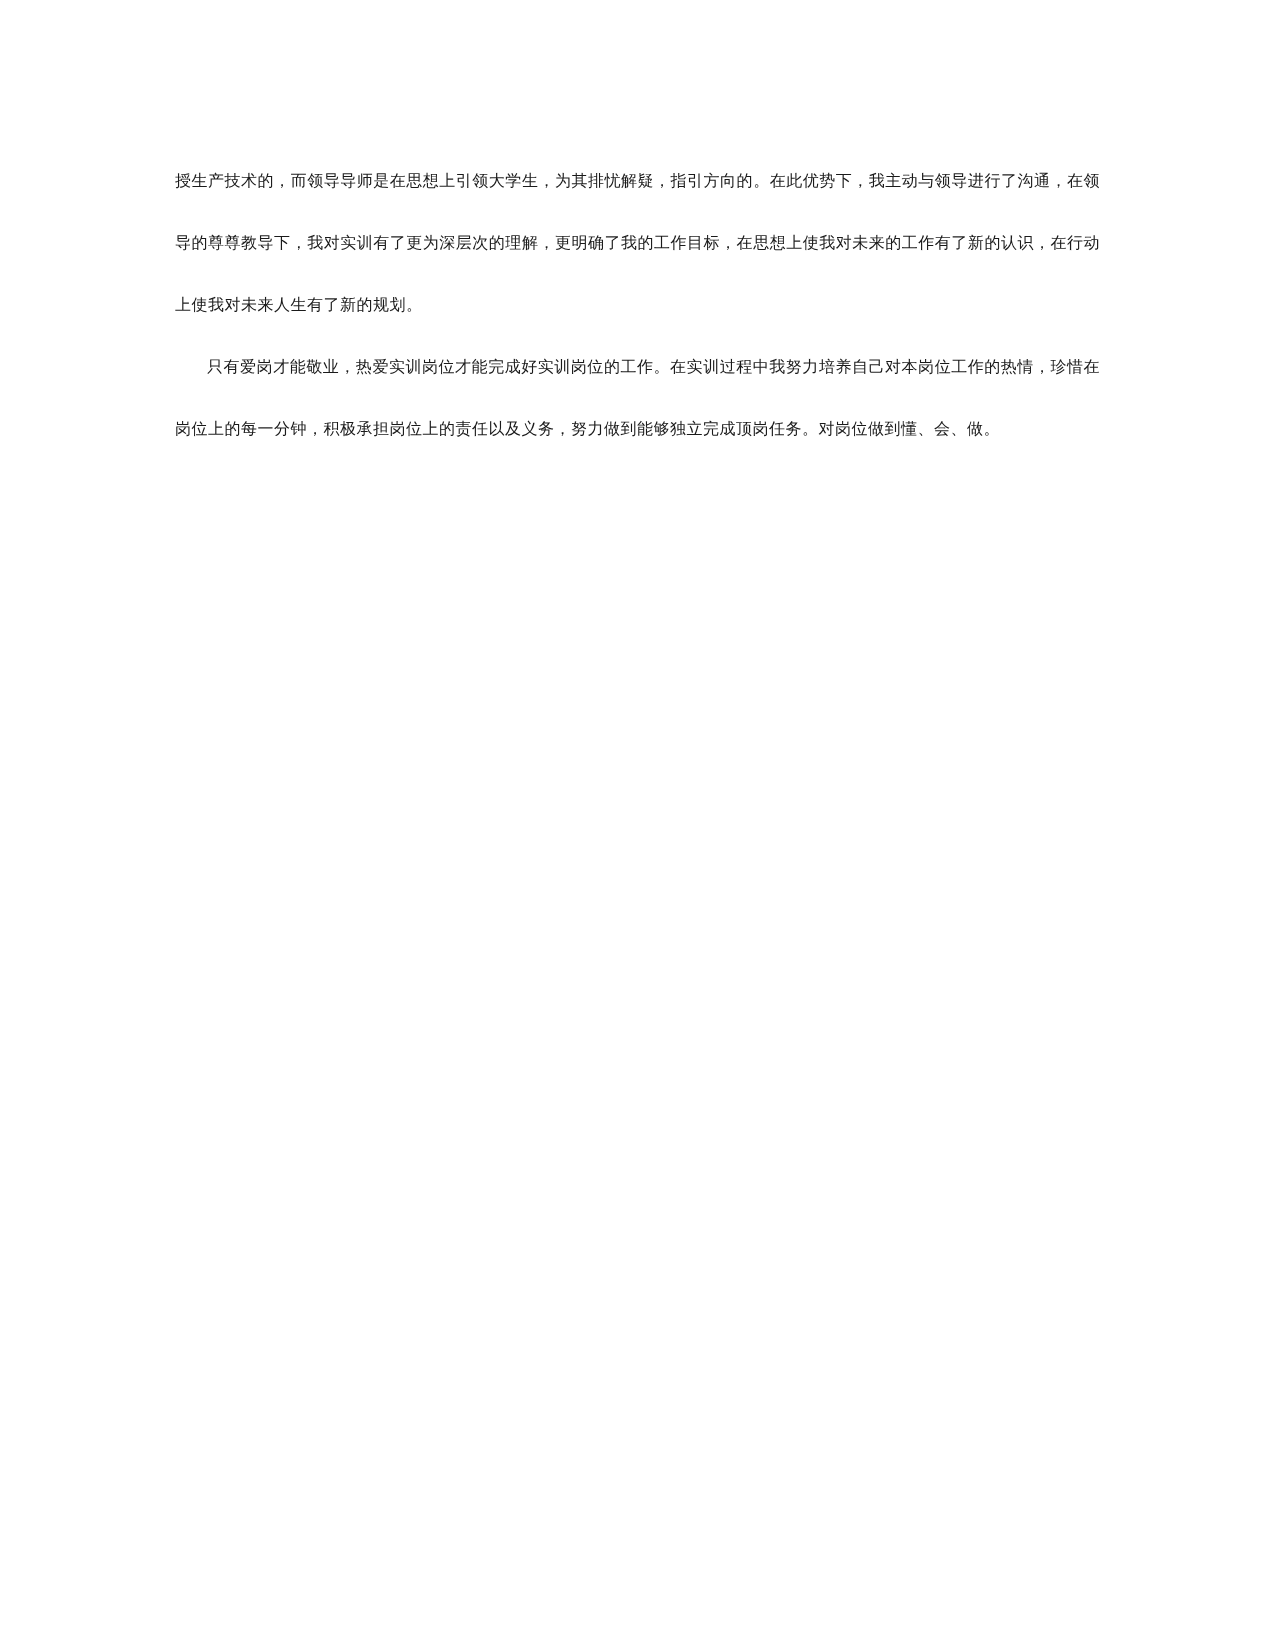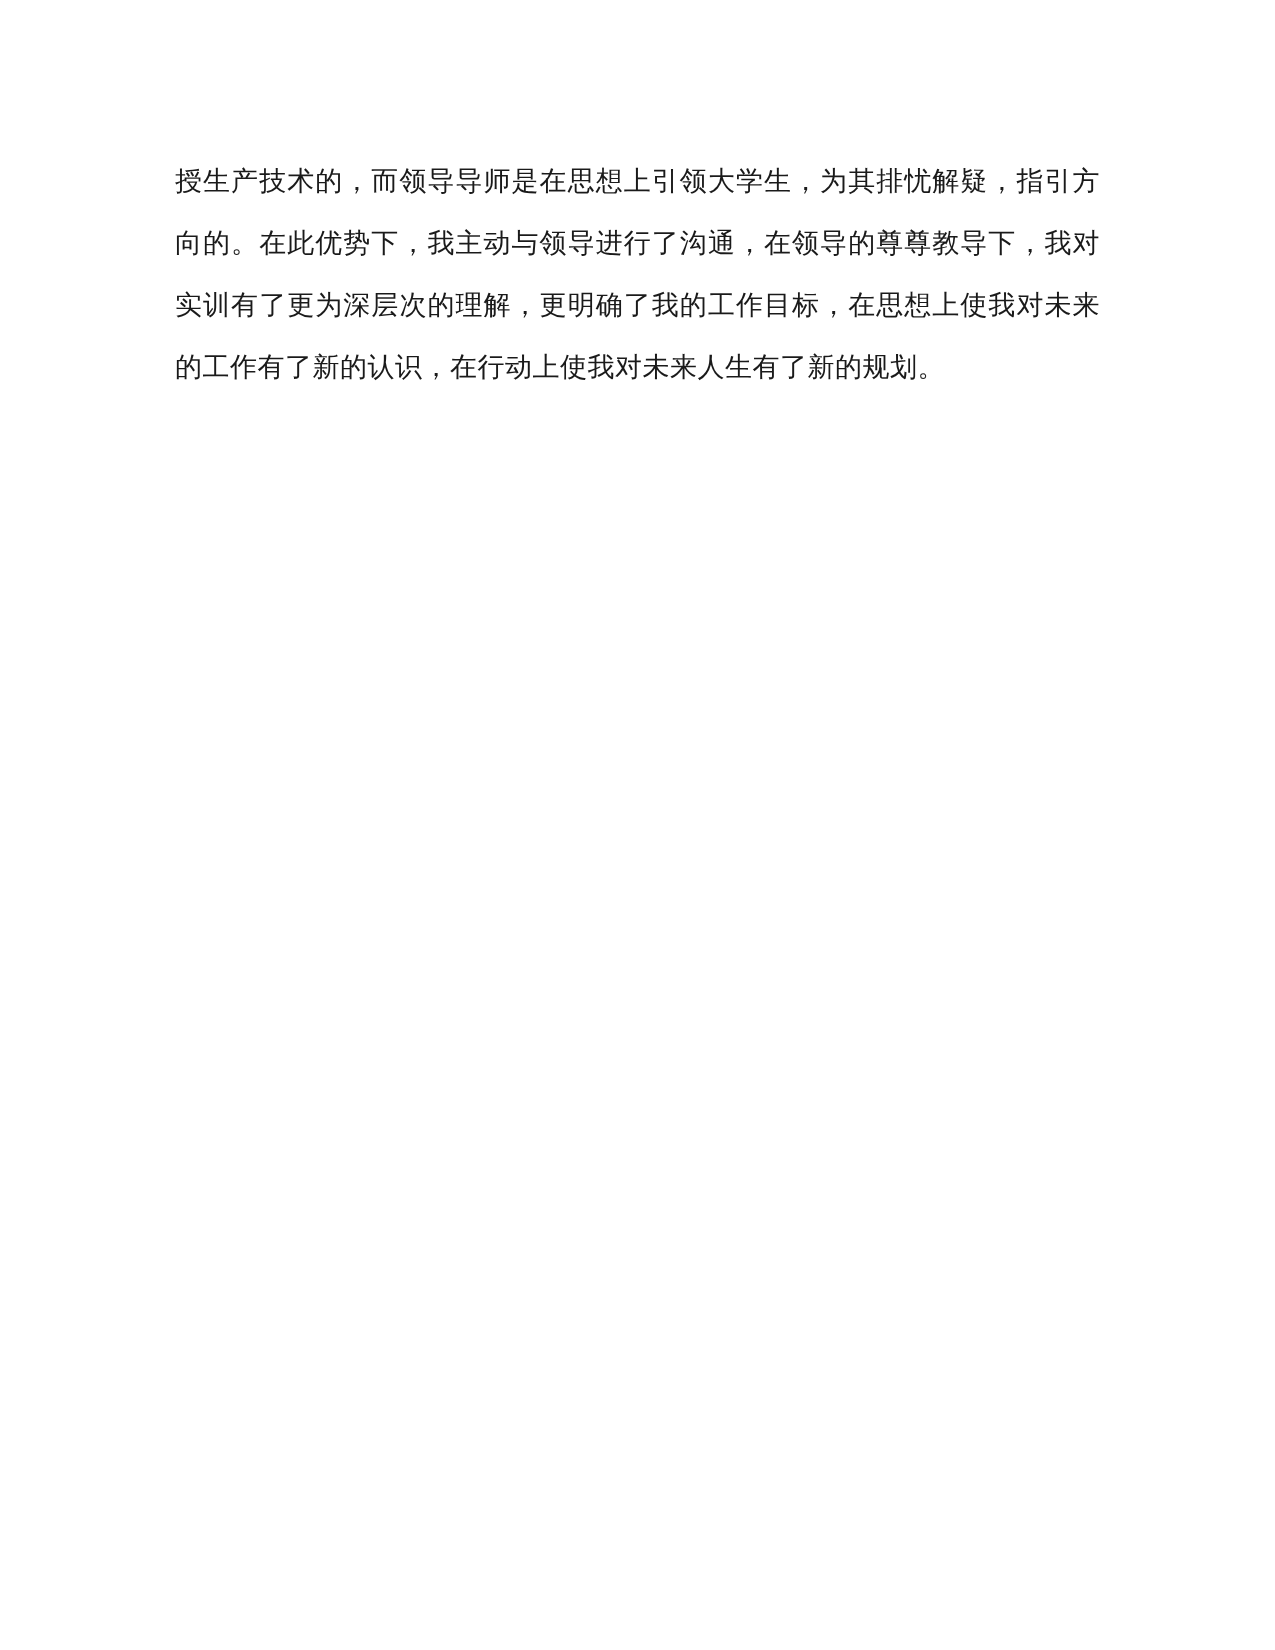--- a/index.html
+++ b/index.html
@@ -10,21 +10,21 @@
   .page {
     position: relative;
     width: 1275px;
     height: 1650px;
     background: #ffffff;
     box-sizing: border-box;
     padding: 150px 175px 60px 175px;
     font-family: "DejaVu Sans", "Liberation Sans", sans-serif;
   }
   .doc-body {
-    font-size: 27px;
+    font-size: 16px;
     line-height: 62px;
     color: #1a1a1a;
     letter-spacing: 0.5px;
     text-align: justify;
     text-justify: inter-ideograph;
   }
   .para {
     margin: 0 0 0 0;
     text-indent: 0;
     white-space: normal;
@@ -32,14 +32,15 @@
   .para.indent {
     text-indent: 2em;
   }
 </style>
 </head>
 <body>
 
 <div class="page">
   <div class="doc-body">
     <p class="para">授生产技术的，而领导导师是在思想上引领大学生，为其排忧解疑，指引方向的。在此优势下，我主动与领导进行了沟通，在领导的尊尊教导下，我对实训有了更为深层次的理解，更明确了我的工作目标，在思想上使我对未来的工作有了新的认识，在行动上使我对未来人生有了新的规划。</p>
+    <p class="para indent">只有爱岗才能敬业，热爱实训岗位才能完成好实训岗位的工作。在实训过程中我努力培养自己对本岗位工作的热情，珍惜在岗位上的每一分钟，积极承担岗位上的责任以及义务，努力做到能够独立完成顶岗任务。对岗位做到懂、会、做。</p>
   </div>
 </div>
 
 </body></html>

